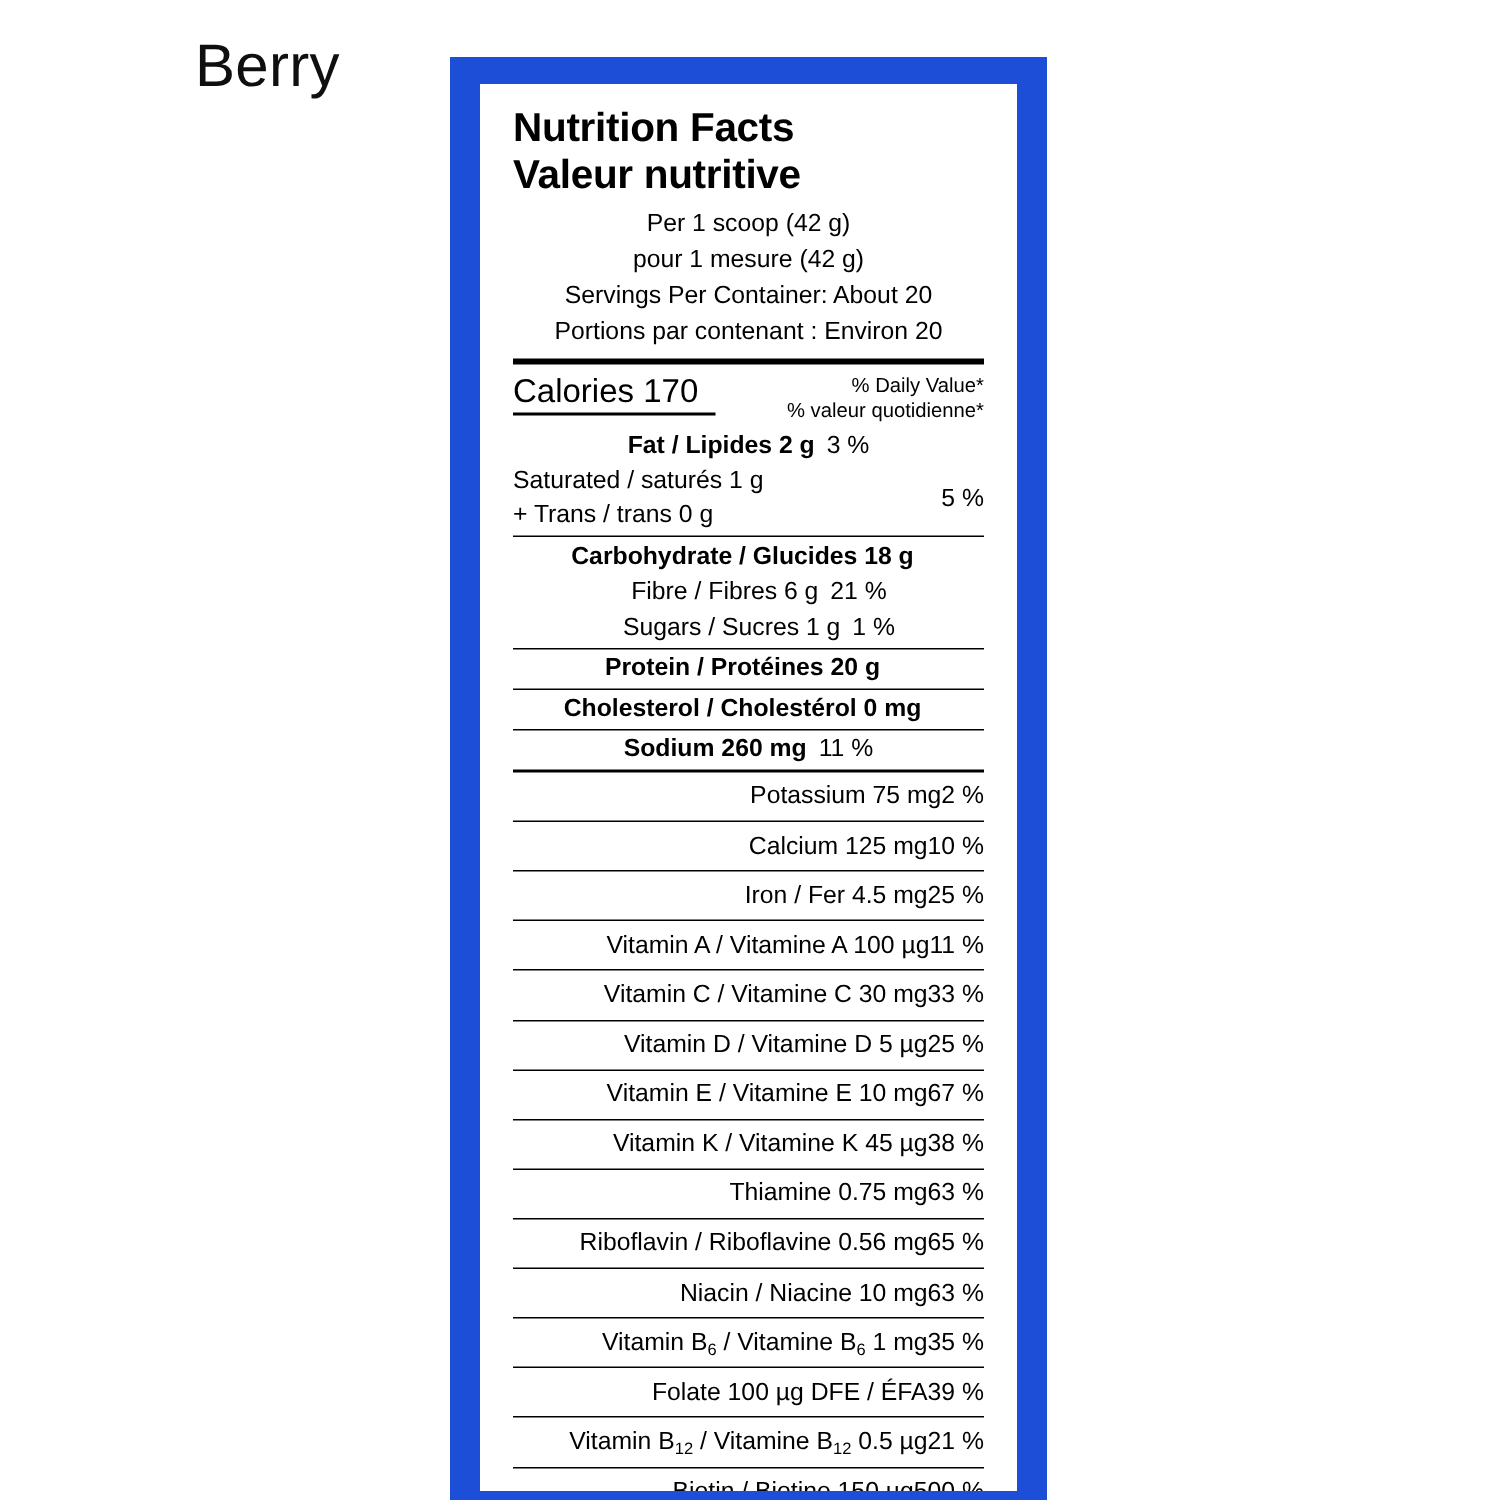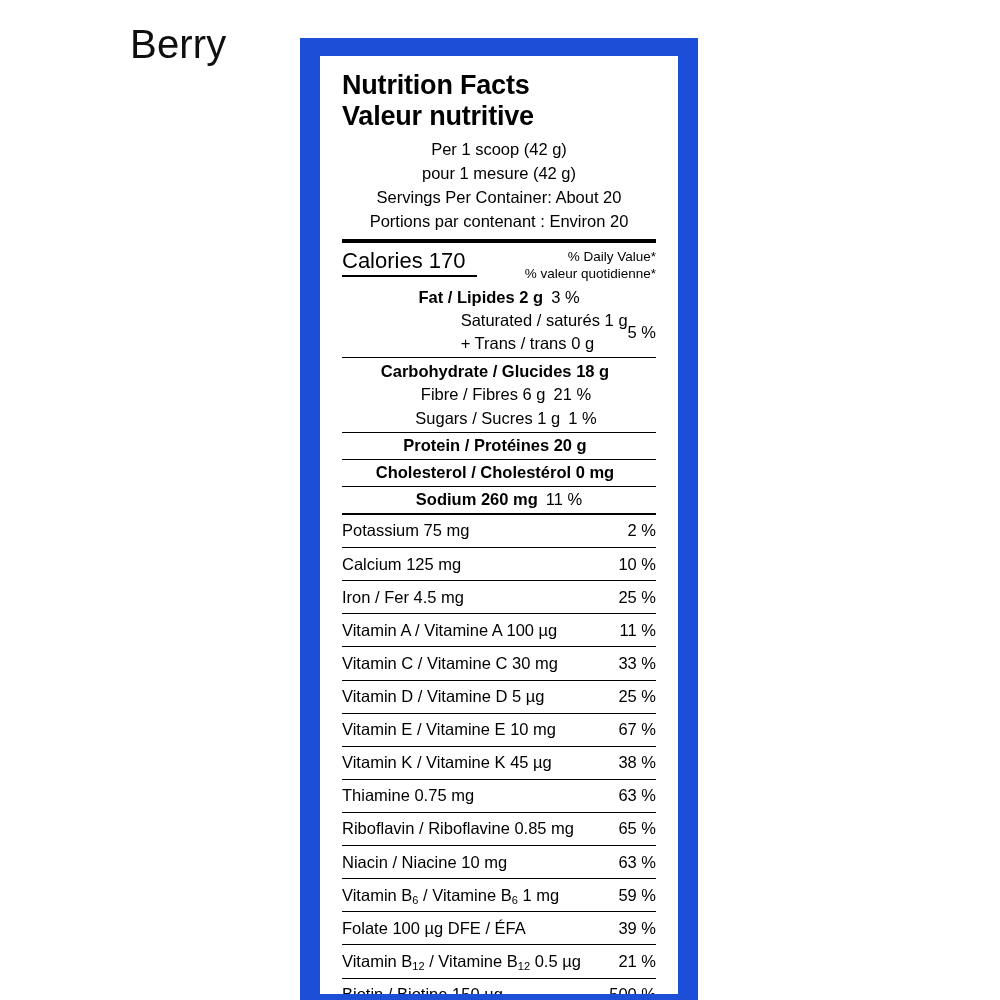--- a/index.html
+++ b/index.html
@@ -107,33 +107,33 @@
     padding: 2.5px 0;
   }
   .row .lab { white-space: nowrap; }
   .row .val { white-space: nowrap; padding-left: 8px; }
   .ind1 { padding-left: 14px; }
   .b { font-weight: bold; }
   .tight { padding: 1px 0; }
   .group-macro { padding: 2px 0 2px 0; }
   .micro-row {
     display: flex;
-    justify-content: space-between;
+    justify-content: flex-end;
     align-items: baseline;
     padding: 5.5px 0 5.5px 0;
   }
   sub {
     font-size: 11px;
     vertical-align: baseline;
     position: relative;
     top: 3px;
   }
   .two-line-val {
     display: flex;
-    justify-content: flex-end;
+    justify-content: space-between;
     align-items: center;
   }
   .sat-lines div { padding: 1px 0; }
 </style>
 </head>
 <body>
 
 <div class="page">
 
   <div class="flavor-label">Berry</div>
@@ -268,34 +268,34 @@
         </div>
         <div class="rule-hairline"></div>
 
         <div class="micro-row">
           <span class="lab">Thiamine 0.75 mg</span>
           <span class="val">63 %</span>
         </div>
         <div class="rule-hairline"></div>
 
         <div class="micro-row">
-          <span class="lab">Riboflavin / Riboflavine 0.85 mg</span>
+          <span class="lab">Riboflavin / Riboflavine 0.56 mg</span>
           <span class="val">65 %</span>
         </div>
         <div class="rule-hairline"></div>
 
         <div class="micro-row">
           <span class="lab">Niacin / Niacine 10 mg</span>
           <span class="val">63 %</span>
         </div>
         <div class="rule-hairline"></div>
 
         <div class="micro-row">
           <span class="lab"><span>Vitamin B</span><sub>6</sub><span> / Vitamine B</span><sub>6</sub><span> 1 mg</span></span>
-          <span class="val">59 %</span>
+          <span class="val">35 %</span>
         </div>
         <div class="rule-hairline"></div>
 
         <div class="micro-row">
           <span class="lab">Folate 100 µg DFE / ÉFA</span>
           <span class="val">39 %</span>
         </div>
         <div class="rule-hairline"></div>
 
         <div class="micro-row">

